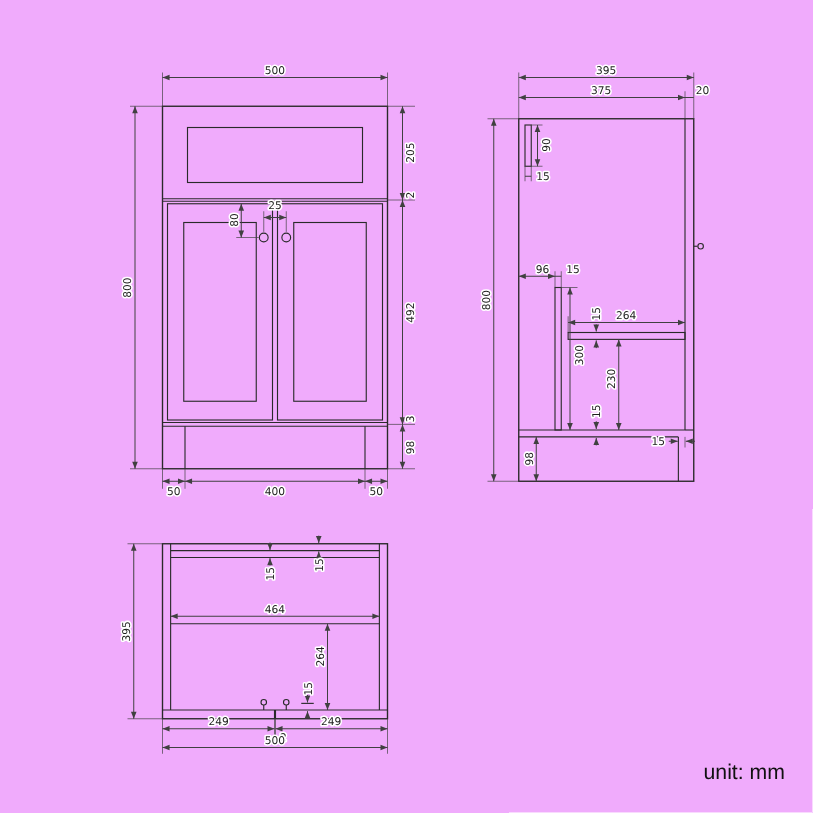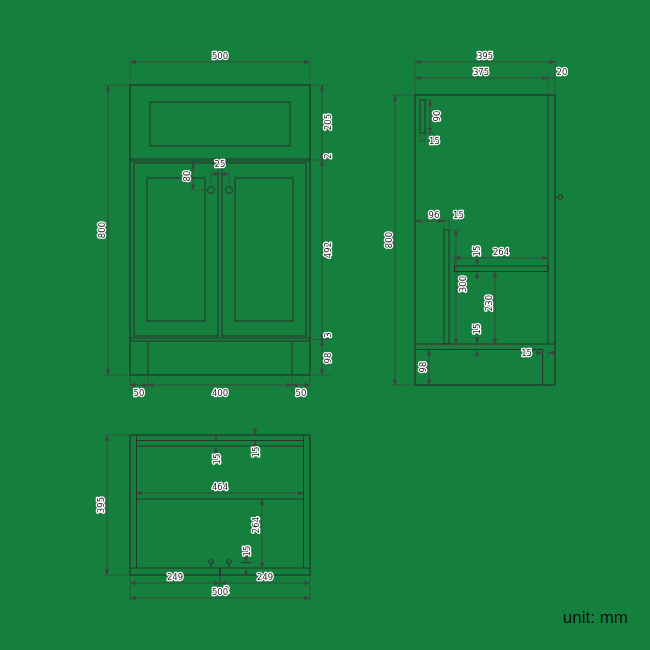--- a/index.html
+++ b/index.html
@@ -1,16 +1,16 @@
 <!DOCTYPE html>
 <html><head>
 <meta charset="utf-8">
 <style>
   html,body{margin:0;padding:0;background:#ffffff;}
-  #stage{position:relative;width:650px;height:650px;background:#15803d;overflow:hidden;
+  #stage{position:relative;width:650px;height:650px;background:#f0abfc;overflow:hidden;
          font-family:"DejaVu Sans",sans-serif;}
   svg{display:block;}
   .o  {fill:none;stroke:#2a2a2a;stroke-width:1.1;}
   .o2 {fill:none;stroke:#2a2a2a;stroke-width:0.9;}
   .d  {fill:none;stroke:#404040;stroke-width:0.8;}
   .e  {fill:none;stroke:#404040;stroke-width:0.55;}
   text.dim{font:8.5px "DejaVu Sans",sans-serif;fill:#1f1f1f;text-anchor:middle;
            paint-order:stroke;stroke:#ffffff;stroke-width:2.5px;stroke-linejoin:round;}
   text.unit{font:17px "Liberation Sans",sans-serif;fill:#111111;text-anchor:end;}
 </style>

